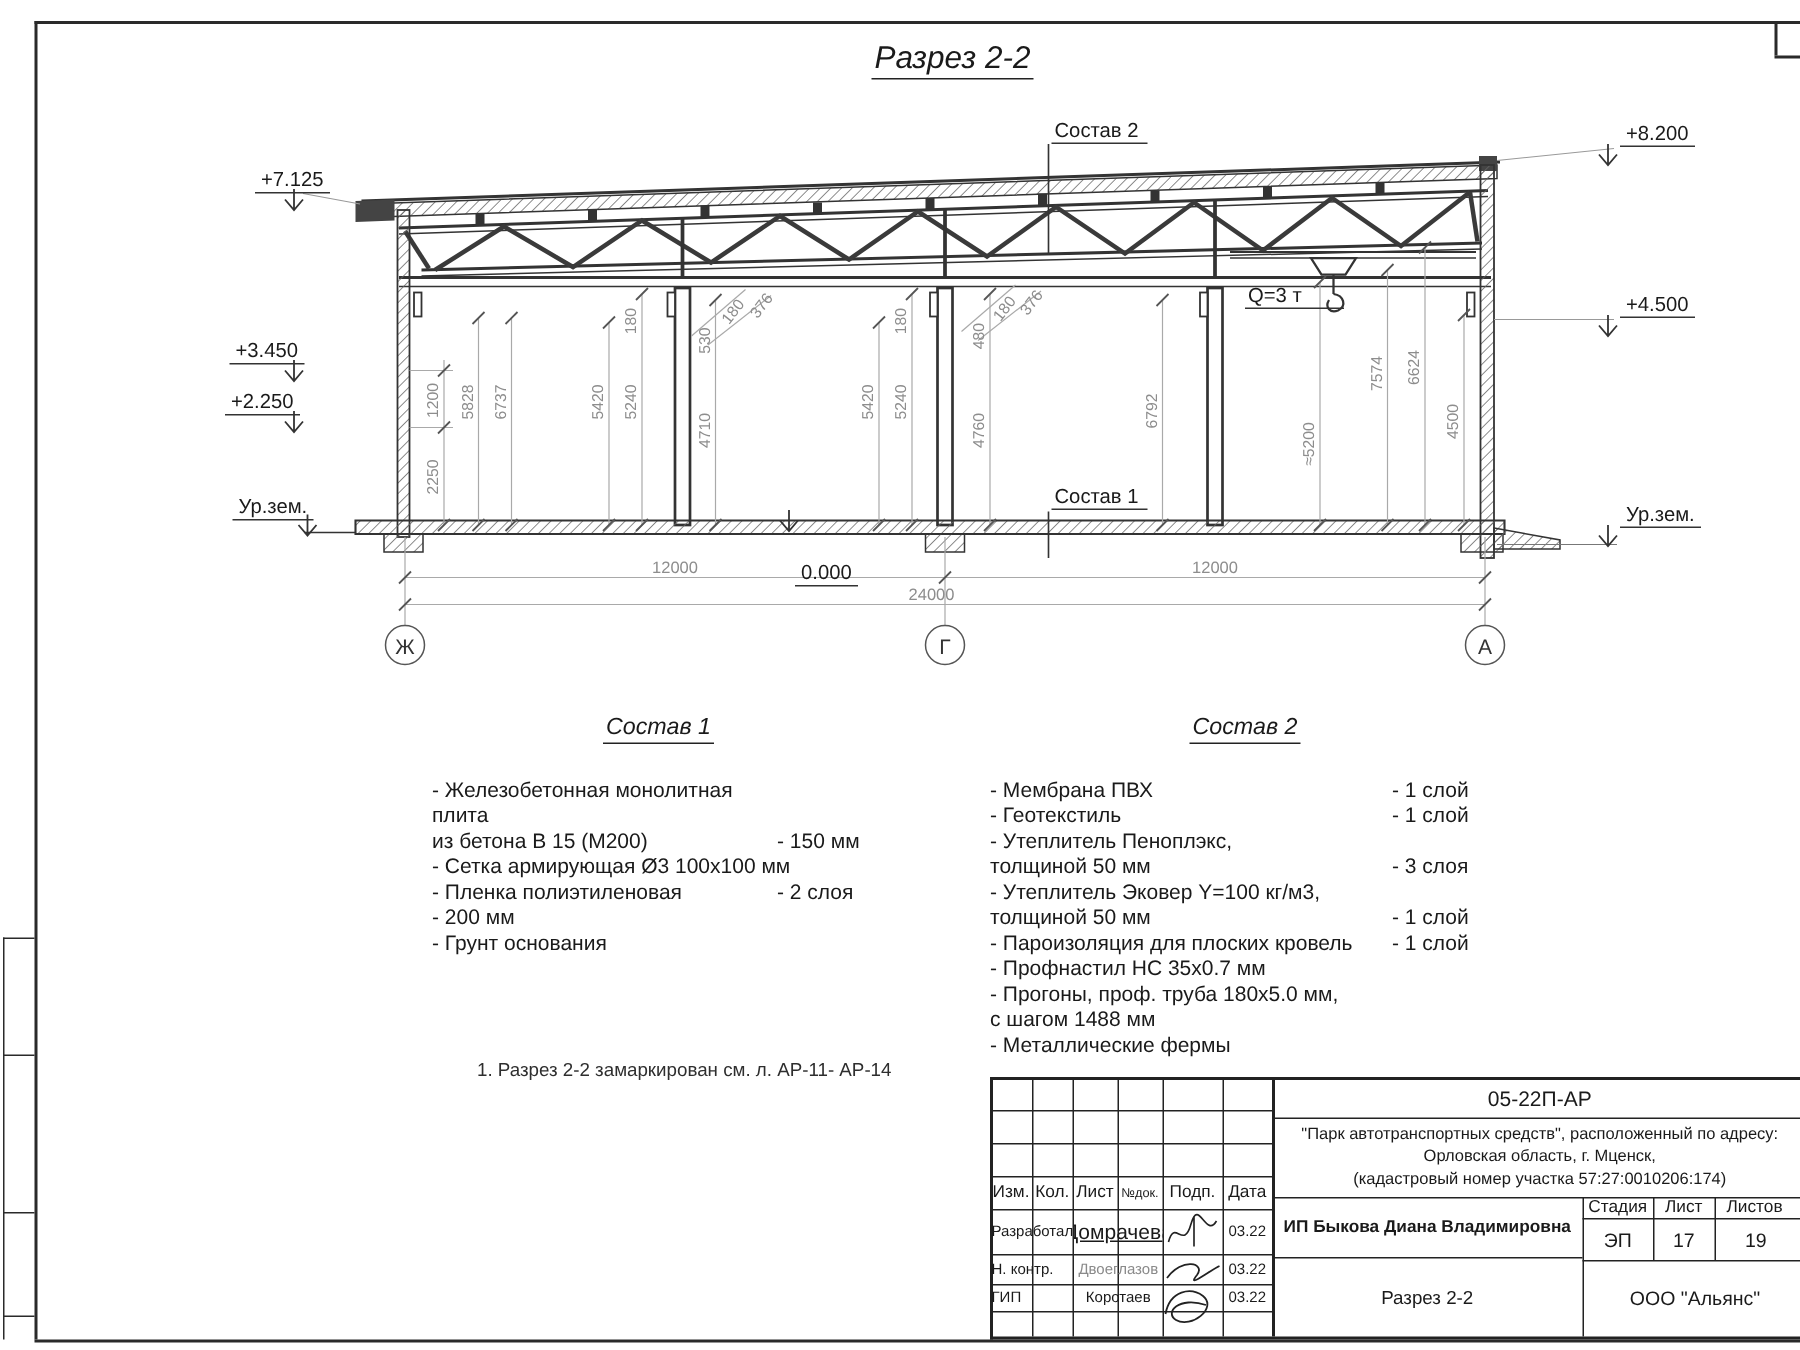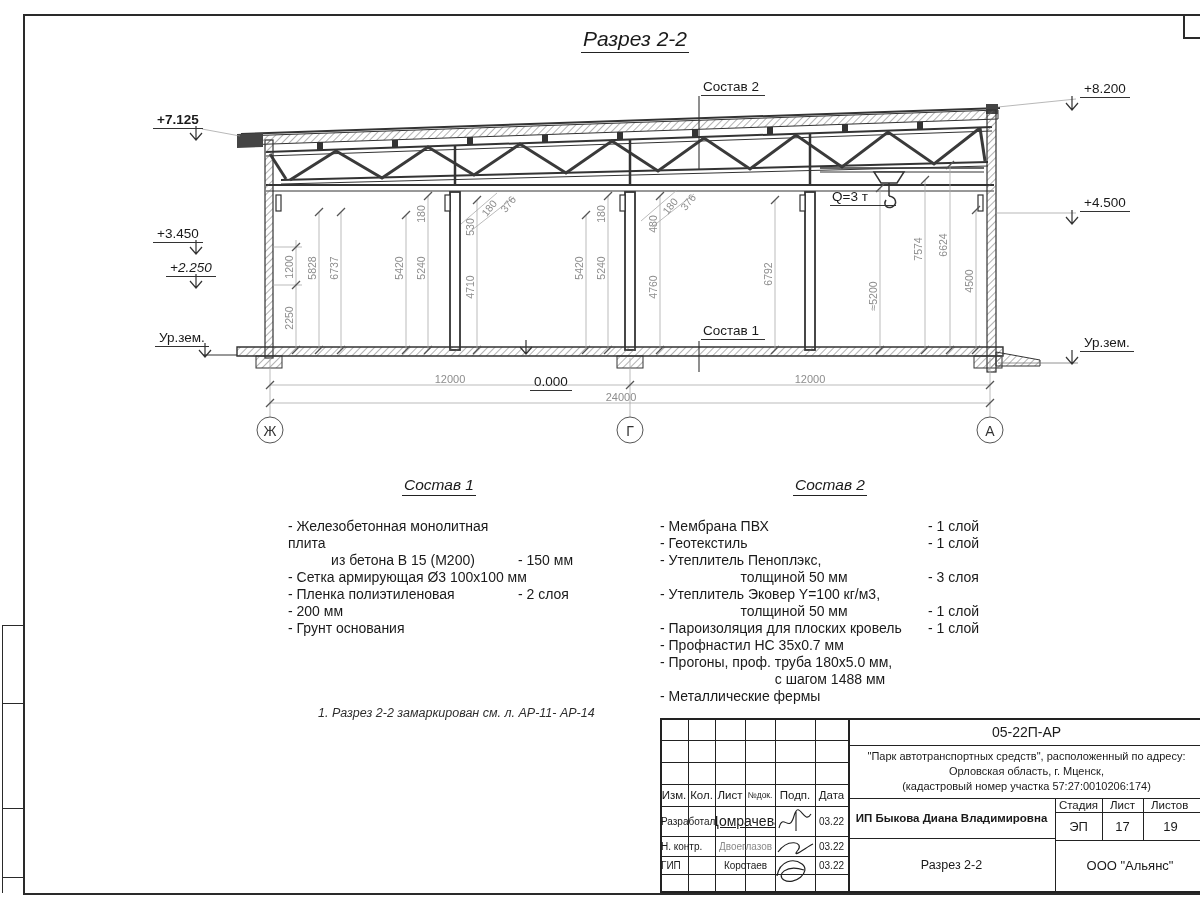--- a/index.html
+++ b/index.html
@@ -17,23 +17,23 @@
   .dim{position:absolute;font-size:10.5px;color:#8d8d8d;white-space:nowrap;
        transform:translate(-50%,-50%) rotate(-90deg);}
   .dim.diag{transform:translate(-50%,-50%) rotate(-52deg);}
   .dimh{position:absolute;font-size:11px;color:#8d8d8d;transform:translate(-50%,0);white-space:nowrap;}
   .axis-lbl{position:absolute;font-size:14px;color:#333;transform:translate(-50%,-50%);}
   .legend{position:absolute;font-size:14px;}
   .legend h3{margin:0 0 24px;text-align:center;font:italic 15.5px "Liberation Sans",sans-serif;font-weight:normal;}
   .legend h3 span{border-bottom:1.3px solid #222;padding:0 2px 2px;}
   .legend .row{display:flex;align-items:flex-end;line-height:17px;}
   .legend .lt{flex:1;}
-  .legend .l2{text-align:center;}
+  .legend .l2{}
   .legend .lv{width:72px;white-space:nowrap;}
-  .note{position:absolute;left:318px;top:706px;font-size:12.5px;color:#2e2e2e;font-style:italic;}
+  .note{position:absolute;left:318px;top:706px;font-size:12.5px;color:#2e2e2e;}
   
   .tb{position:absolute;left:660px;top:718px;width:545px;height:175px;font-size:11px;}
   .tb .h,.tb .v{position:absolute;background:#222;}
   .tb .c{position:absolute;display:flex;align-items:center;justify-content:center;
          text-align:center;overflow:hidden;}
   .gray{color:#8a8a8a;}
 </style>
 </head>
 <body>
 <div class="page">
@@ -202,23 +202,23 @@
     <path d="M199,350 L205,357 L211,350 M205,343 L205,357"></path>
     <path d="M1066,103 L1072,110 L1078,103 M1072,96 L1072,110"></path>
     <path d="M1066,217 L1072,224 L1078,217 M1072,210 L1072,224"></path>
     <path d="M1066,357 L1072,364 L1078,357 M1072,350 L1072,364"></path>
     <path d="M520,347 L526,354 L532,347 M526,340 L526,354"></path>
   </g>
 </svg>
 
 <div class="title"><span>Разрез 2-2</span></div>
 
-<div class="elev" style="left:153px;top:112px;font-weight:bold;">+7.125</div>
+<div class="elev" style="left:170px;top:112px;">+7.125</div>
 <div class="elev" style="left:153px;top:226px;">+3.450</div>
-<div class="elev" style="left:166px;top:260px;font-style:italic;">+2.250</div>
+<div class="elev" style="left:150px;top:260px;">+2.250</div>
 <div class="elev" style="left:155px;top:330px;">Ур.зем.</div>
 <div class="elev" style="left:1080px;top:81px;">+8.200</div>
 <div class="elev" style="left:1080px;top:195px;">+4.500</div>
 <div class="elev" style="left:1080px;top:335px;">Ур.зем.</div>
 <div class="elev" style="left:530px;top:327px;margin-top:47px;">0.000</div>
 
 <div class="callout" style="left:701px;top:79px;">Состав 2</div>
 <div class="callout" style="left:701px;top:323px;">Состав 1</div>
 <div class="callout" style="left:830px;top:189px;width:58px;">Q=3 т</div>
 

